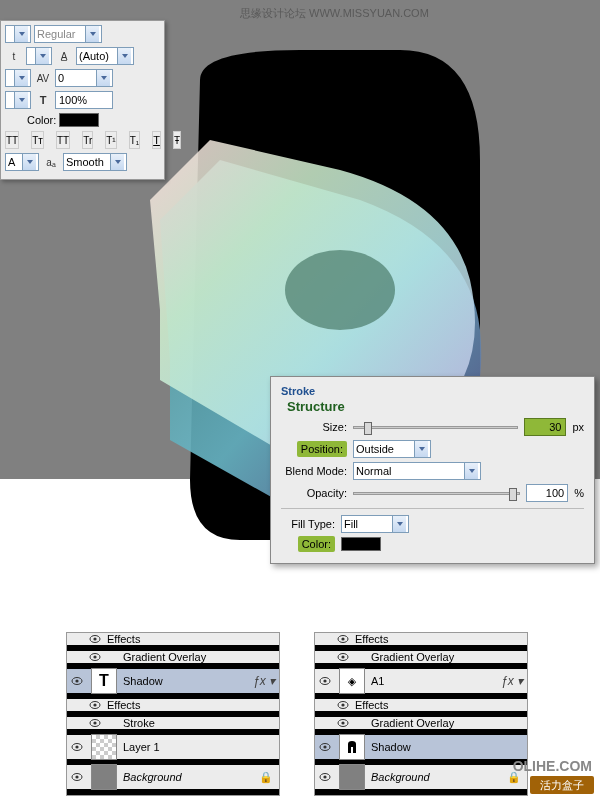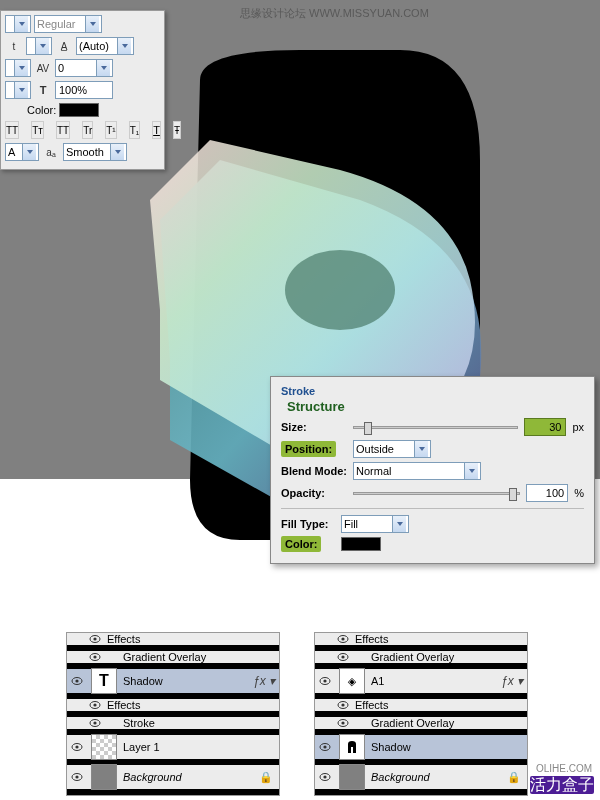--- a/index.html
+++ b/index.html
@@ -1,51 +1,51 @@
 <!DOCTYPE html>
 <html><head>
 <meta charset="utf-8">
 <style>
 *{box-sizing:border-box;margin:0;padding:0;font-family:Tahoma,Arial,sans-serif;font-size:11px;}
 body{background:#fff;width:600px;height:800px;overflow:hidden;position:relative;}
 .canvas-area{position:absolute;left:0;top:0;width:600px;height:479px;background:#808080;}
 .watermark{position:absolute;top:6px;left:240px;color:#595959;font-size:11px;}
-.char-panel{position:absolute;left:0;top:10px;width:165px;background:#ececec;border:1px solid #999;box-shadow:2px 2px 4px rgba(0,0,0,.3);padding:4px;}
+.char-panel{position:absolute;left:0;top:20px;width:165px;background:#ececec;border:1px solid #999;box-shadow:2px 2px 4px rgba(0,0,0,.3);padding:4px;}
 .row{display:flex;align-items:center;gap:3px;margin-bottom:4px;}
 .sel{background:#fff;border:1px solid #7e9db9;height:18px;display:flex;align-items:center;padding:0 2px;position:relative;}
 .sel-btn{width:14px;height:16px;background:linear-gradient(#e8f0fa,#c5d8f0);border-left:1px solid #7e9db9;display:flex;align-items:center;justify-content:center;margin-left:auto;}
 .chev{width:0;height:0;border-left:3px solid transparent;border-right:3px solid transparent;border-top:4px solid #4a6a9c;}
 .inp{background:#fff;border:1px solid #7e9db9;height:18px;padding:0 3px;display:flex;align-items:center;}
 .ico{width:18px;height:16px;display:flex;align-items:center;justify-content:center;color:#333;font-size:10px;}
 .tt-btn{width:20px;height:18px;border:1px solid #ccc;background:#ececec;display:flex;align-items:center;justify-content:center;font-size:10px;}
 .swatch{width:40px;height:14px;background:#000;border:1px solid #666;}
 .stroke-dlg{position:absolute;left:270px;top:376px;width:325px;background:#ececec;border:1px solid #888;box-shadow:3px 3px 6px rgba(0,0,0,.35);padding:8px 10px;}
 .stroke-dlg .title{color:#205090;font-weight:bold;margin-bottom:2px;}
 .stroke-dlg .sub{color:#206020;font-weight:bold;margin-left:6px;font-size:13px;}
 .srow{display:flex;align-items:center;gap:6px;margin:4px 0;}
-.lbl{width:66px;font-weight:bold;}
+.lbl{width:66px;text-align:right;}
 .hlbl{background:#8fb838;padding:2px 4px;border-radius:2px;}
 .slider{flex:1;height:3px;background:#ccc;position:relative;border:1px solid #999;}
 .slider .thumb{position:absolute;top:-5px;width:8px;height:13px;background:#d8d8d8;border:1px solid #666;}
 .numbox{width:42px;height:18px;background:#8fb838;display:flex;align-items:center;justify-content:flex-end;padding:0 4px;border:1px solid #5a7a20;}
 .hr{height:1px;background:#bbb;margin:6px 0;}
 .layers-strip{position:absolute;left:0;top:628px;width:600px;height:172px;background:#fff;display:flex;}
 .layers-col{width:214px;background:#ececec;border:1px solid #999;margin:4px 0 4px 66px;display:flex;flex-direction:column;}
 .layers-col.second{margin-left:34px;}
 .lrow{display:flex;align-items:center;height:20px;border-bottom:6px solid #000000;background:#ececec;}
 .lrow.sel-row{background:#b8c4d8;}
 .eye{width:20px;display:flex;justify-content:center;}
 .eye svg{width:12px;height:8px;}
 .thumb-box{width:26px;height:26px;background:#fff;border:1px solid #888;margin:1px 4px;display:flex;align-items:center;justify-content:center;}
 .lname{flex:1;padding-left:2px;}
 .fx{font-style:italic;font-size:12px;color:#444;margin-right:4px;}
 .tall{height:30px;}
 .indent{padding-left:18px;}
-.logo{position:absolute;right:6px;bottom:6px;width:64px;height:18px;background:#4c1d95;color:#fff;font-size:16px;display:flex;align-items:center;justify-content:center;border-radius:2px;}
-.sublogo{position:absolute;right:8px;bottom:26px;color:#888;font-size:10px;}
+.logo{position:absolute;right:6px;bottom:6px;width:64px;height:18px;background:#a16207;color:#fff;font-size:11px;display:flex;align-items:center;justify-content:center;border-radius:2px;}
+.sublogo{position:absolute;right:8px;bottom:26px;color:#888;font-size:14px;font-weight:bold;}
 .art{position:absolute;left:140px;top:40px;width:380px;height:530px;pointer-events:none;}
 </style>
 </head>
 <body>
 
 <div class="canvas-area">
   <div class="watermark">思缘设计论坛  WWW.MISSYUAN.COM</div>
 
   <svg class="art" viewBox="0 0 380 530">
     <defs>

